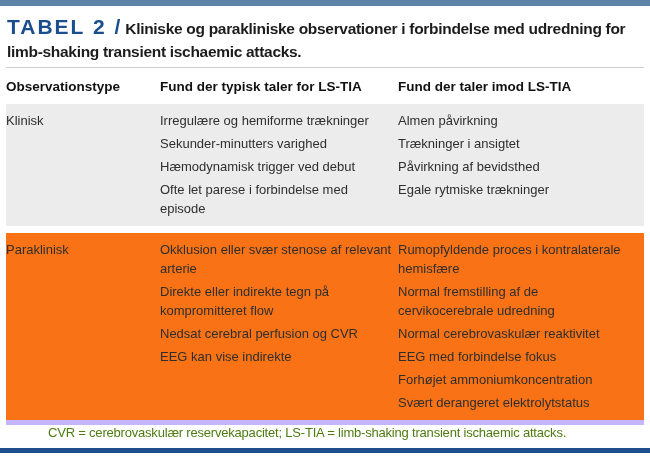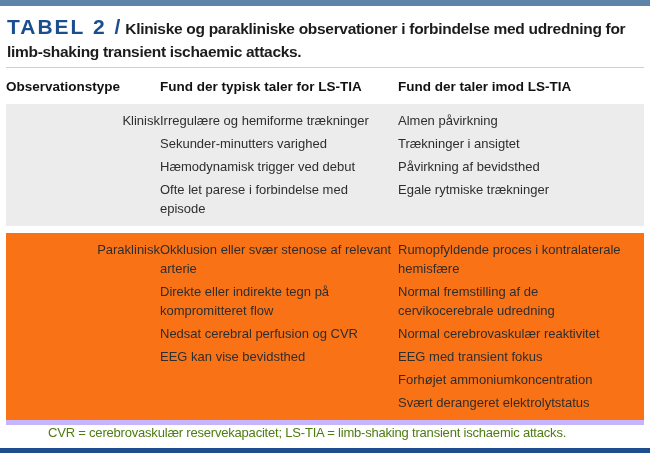--- a/index.html
+++ b/index.html
@@ -36,21 +36,21 @@
     padding:11px 0 10px;
     font-size:13.5px;font-weight:bold;color:#111;
   }
   .thead .cell{padding-right:6px;}
   .body-row{
     font-size:13px;line-height:19px;color:#2e2e2e;
     padding:7px 0 4px;
   }
   .row-klinisk{background:#ececec;margin-bottom:7px;}
   .row-paraklinisk{background:#f97316;}
-  .cell-type{padding-left:0;text-align:right;}
+  .cell-type{padding-left:0;}
   .cell-for{padding-right:4px;}
   .cell-against{padding-right:16px;}
   .item{margin:0 0 4px;}
   .footnote{
     margin:0 0 0 1px;
     font-size:13px;line-height:16px;color:#4d7c0f;
     letter-spacing:-0.2px;
     padding-left:47px;
   }
 </style>
@@ -86,27 +86,27 @@
         <p class="item">Egale rytmiske trækninger</p>
       </div>
     </div>
 
     <div class="body-row row-paraklinisk grid">
       <div class="cell cell-type">Paraklinisk</div>
       <div class="cell cell-for">
         <p class="item">Okklusion eller svær stenose af relevant arterie</p>
         <p class="item">Direkte eller indirekte tegn på kompromitteret flow</p>
         <p class="item">Nedsat cerebral perfusion og CVR</p>
-        <p class="item">EEG kan vise bevidsthed</p>
+        <p class="item">EEG kan vise indirekte</p>
       </div>
       <div class="cell cell-against">
         <p class="item">Rumopfyldende proces i kontralaterale hemisfære</p>
         <p class="item">Normal fremstilling af de cervikocerebrale udredning</p>
         <p class="item">Normal cerebrovaskulær reaktivitet</p>
-        <p class="item">EEG med transient fokus</p>
+        <p class="item">EEG med forbindelse fokus</p>
         <p class="item">Forhøjet ammoniumkoncentration</p>
         <p class="item">Svært derangeret elektrolytstatus</p>
       </div>
     </div>
 
   </div>
 
   <p class="footnote">CVR = cerebrovaskulær reservekapacitet; LS-TIA = limb-shaking transient ischaemic attacks.</p>
 
   <div class="bottombar"></div>

